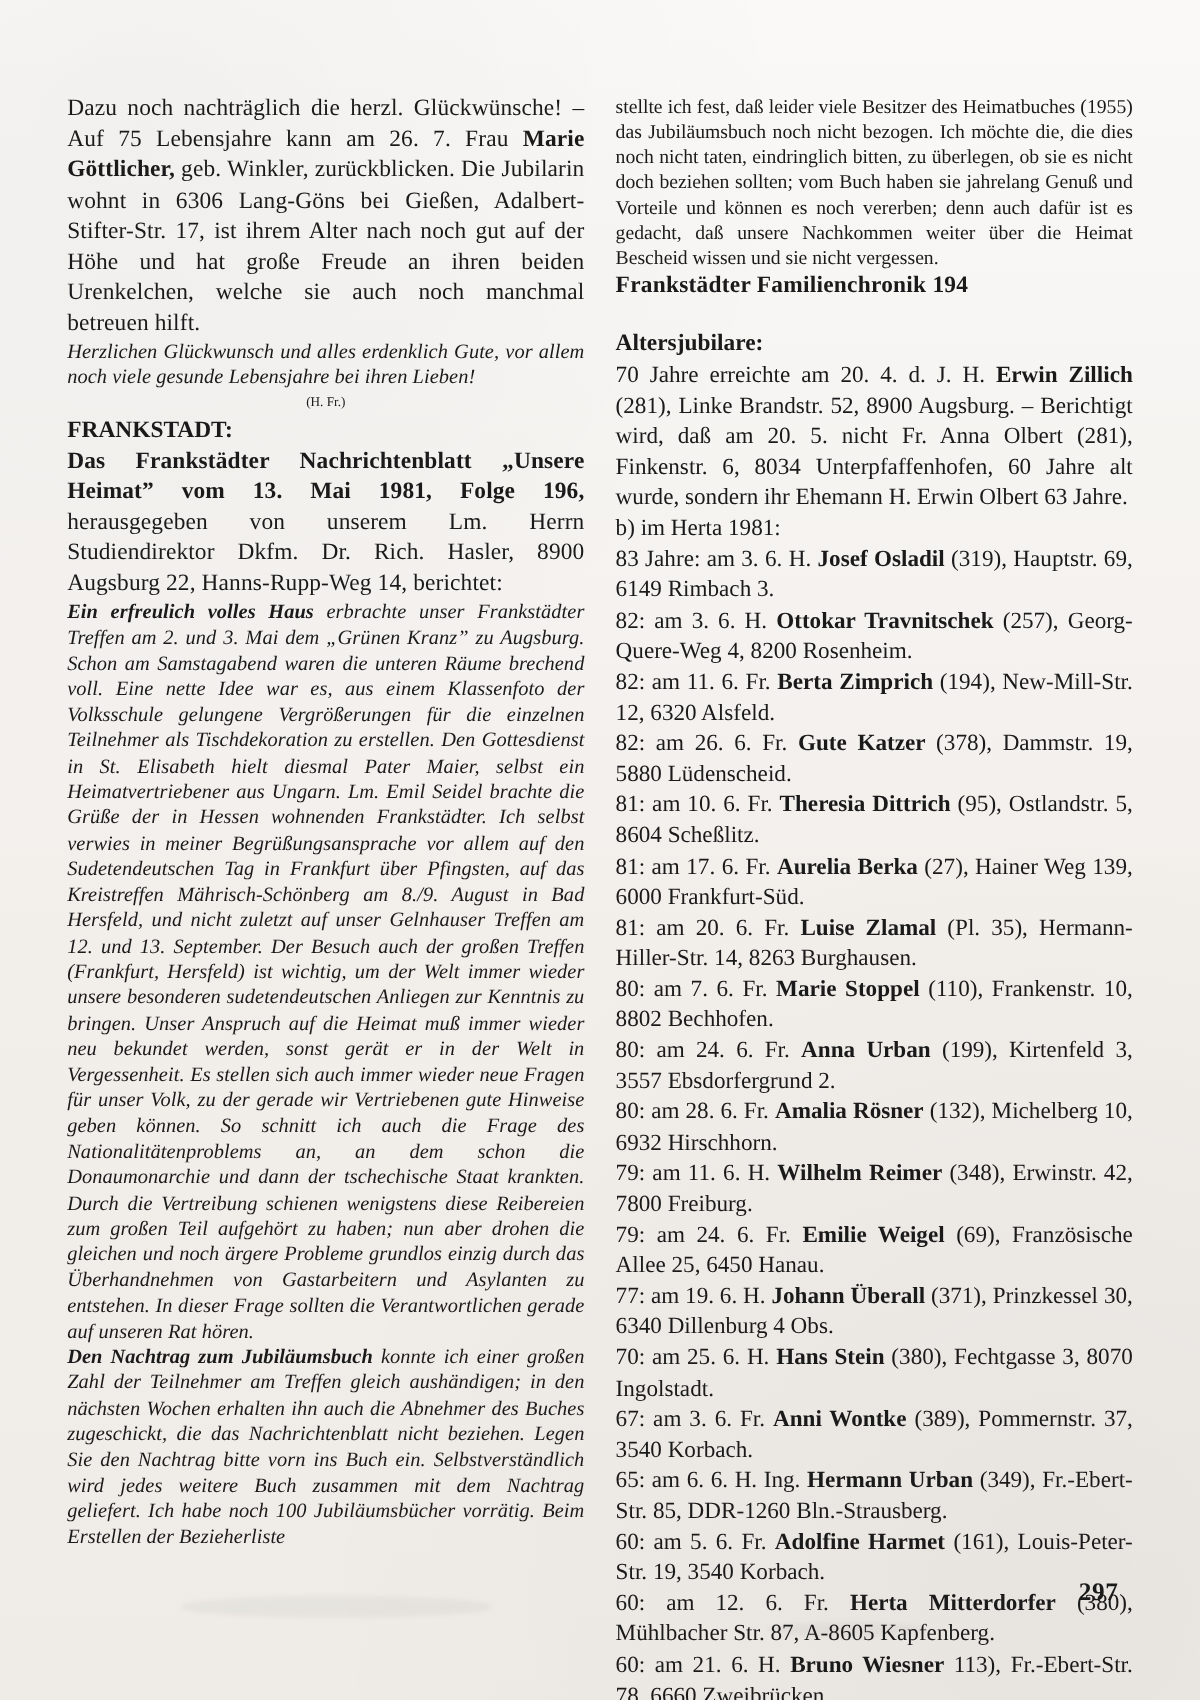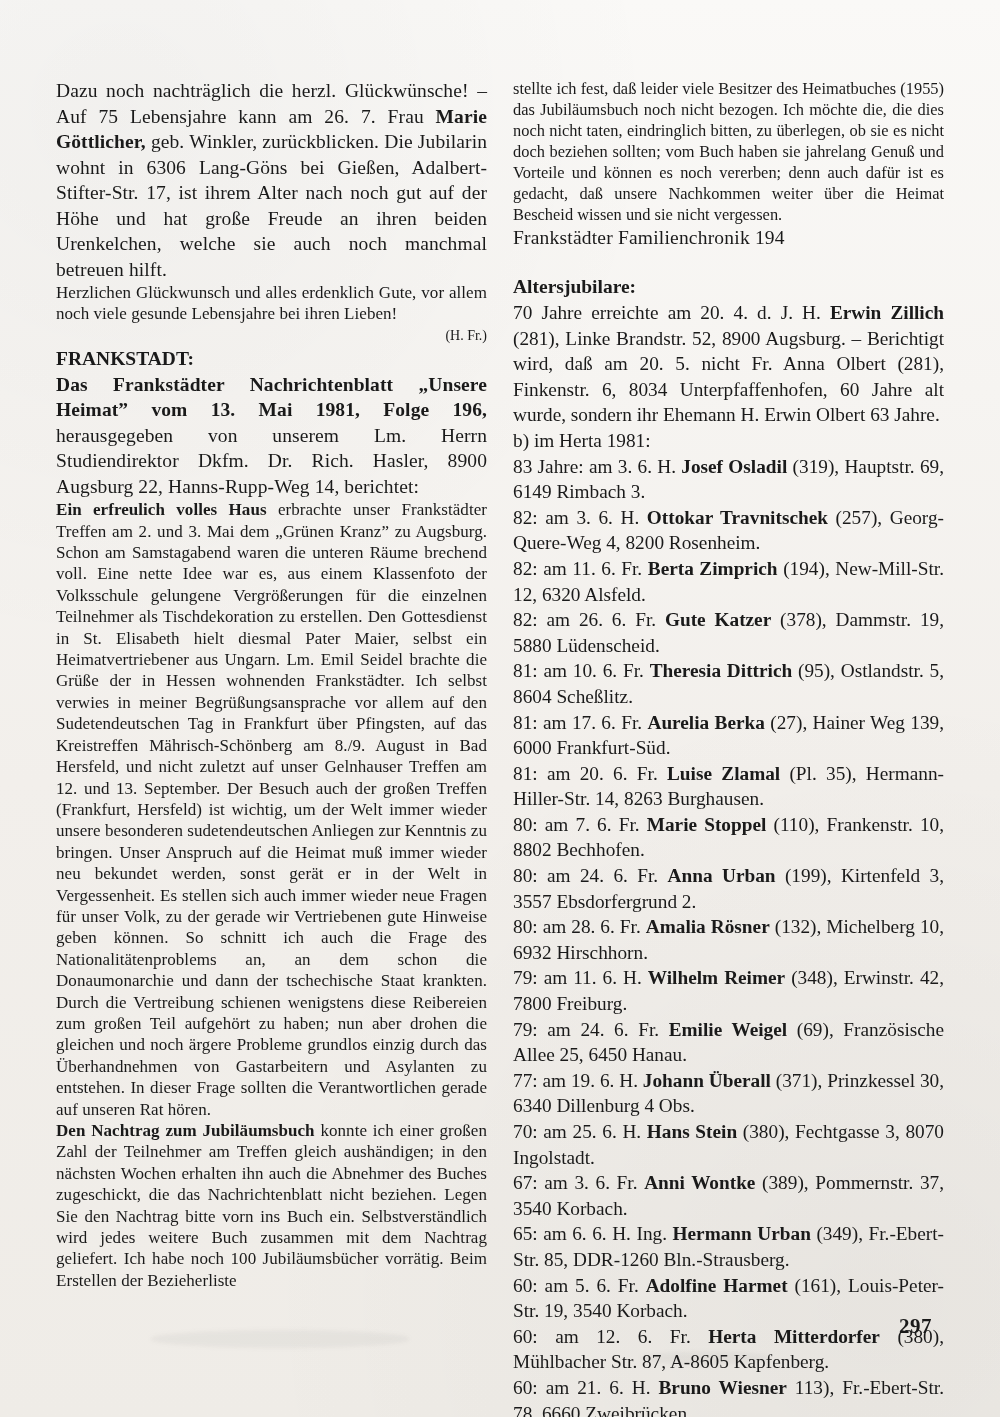--- a/index.html
+++ b/index.html
@@ -51,42 +51,43 @@
   }
   .big {
     font-size: 19.5px;
     line-height: 25.5px;
     letter-spacing: 0.1px;
   }
   .small {
     font-size: 17px;
     line-height: 21.4px;
     letter-spacing: 0.05px;
+    font-style: italic;
   }
   .tiny {
     font-size: 16.4px;
     line-height: 21px;
   }
   .gap-s { height: 9px; }
   .gap-m { height: 15px; }
   .gap-l { height: 20px; }
   .bold { font-weight: bold; }
   .head-bold {
     font-weight: bold;
     font-size: 19.5px;
     line-height: 25.5px;
   }
   .sig-line {
     display: flex;
-    justify-content: flex-end;
-    font-size: 14px;
+    justify-content: center;
+    font-size: 11px;
     line-height: 21.4px;
   }
   .section-title {
-    font-weight: normal;
+    font-weight: bold;
     font-size: 19.5px;
     line-height: 26px;
     letter-spacing: 0.2px;
   }
   .subsection-title {
     font-weight: bold;
     font-size: 19.5px;
     line-height: 26px;
     margin-top: 23px;
   }

